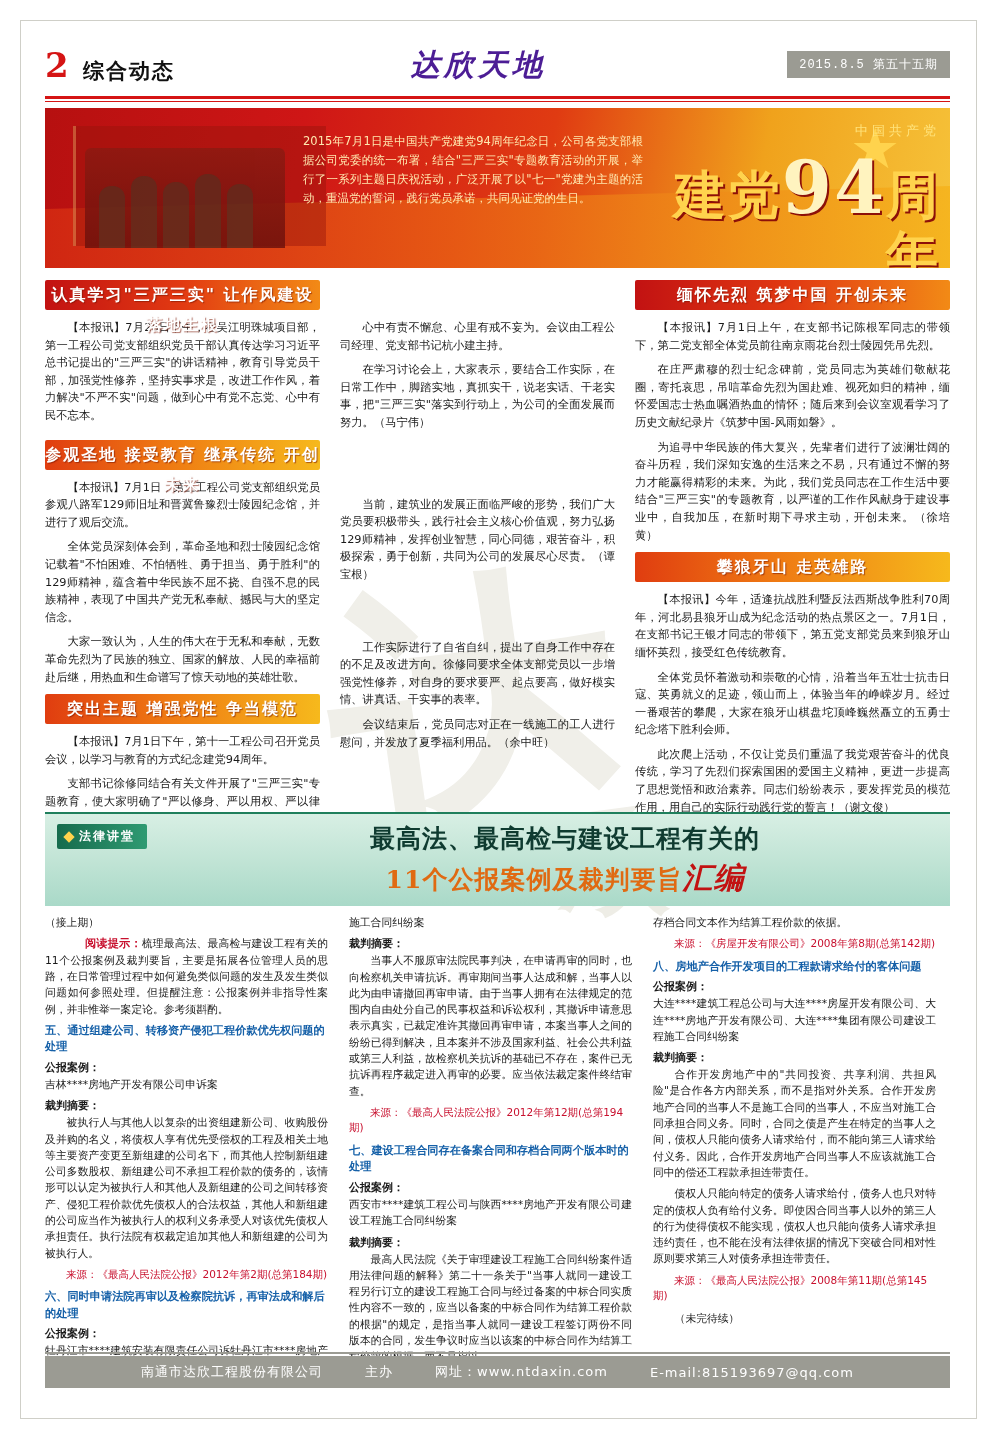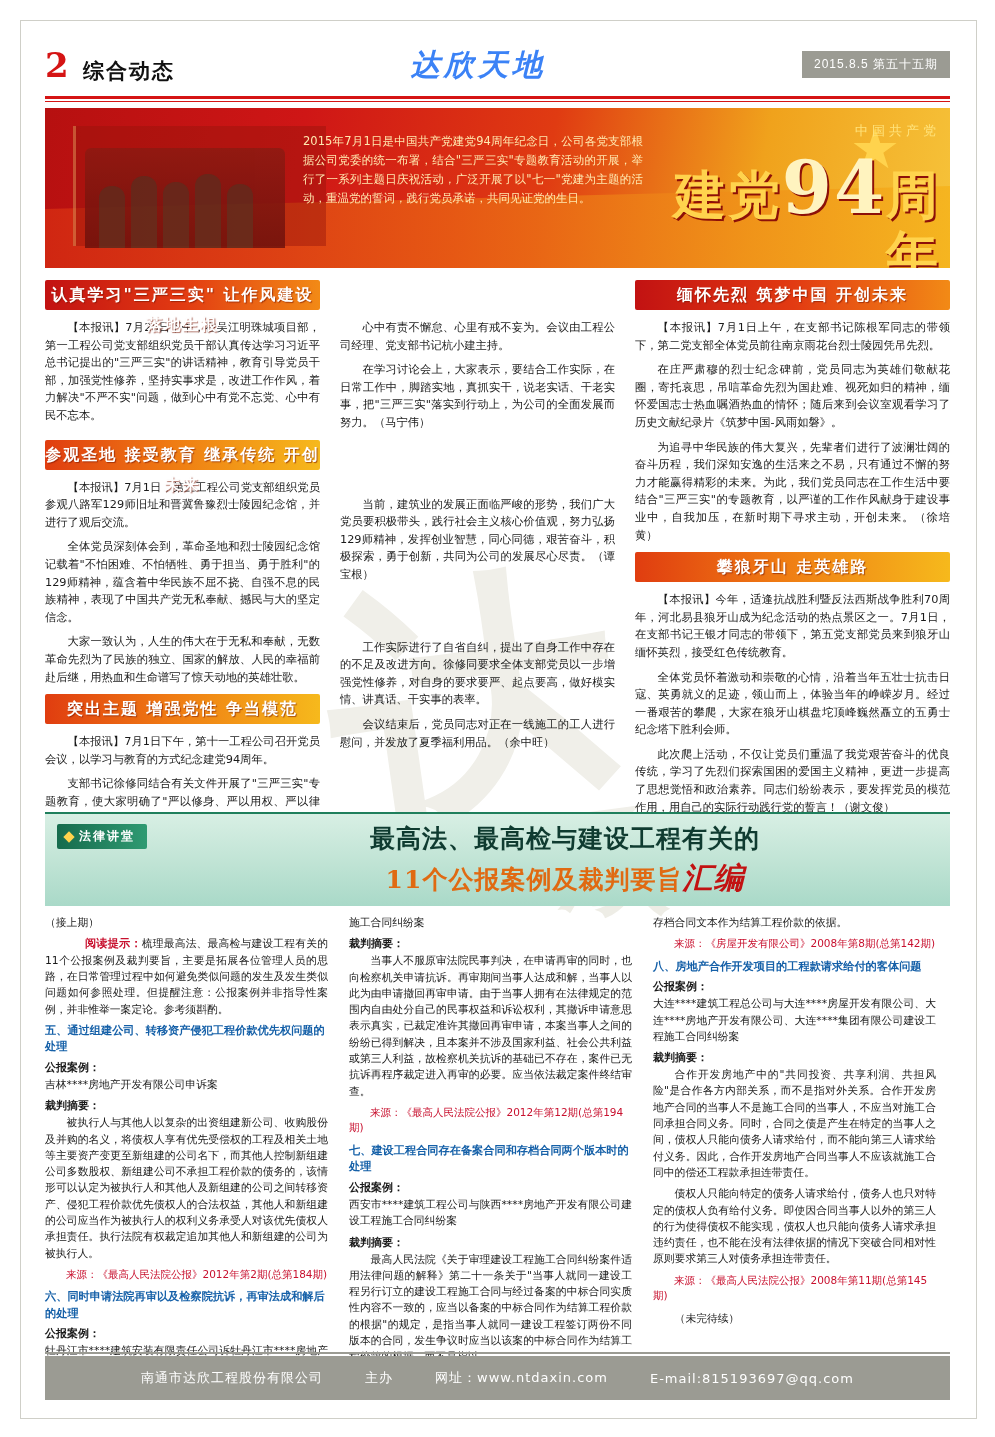--- a/index.html
+++ b/index.html
@@ -42,28 +42,28 @@
     font-size:34px;color:#d51414;font-weight:bold;
     font-family:"DejaVu Serif",serif;
   }
   .sectitle{
     position:absolute;left:38px;top:12px;
     font-size:21px;font-weight:bold;letter-spacing:2px;color:#111;
     font-family:"DejaVu Sans",sans-serif;
   }
   .logo-main{
     position:absolute;left:365px;top:0px;
-    font-size:30px;font-weight:bold;color:#3b82f6;
+    font-size:30px;font-weight:bold;color:#4c1d95;
     font-family:"DejaVu Serif",serif;letter-spacing:4px;
     font-style:italic;
   }
   .issue{
     position:absolute;right:0;top:6px;
     background:#9b9b93;color:#fff;font-size:12px;
-    padding:5px 12px;letter-spacing:1px;
+    padding:5px 12px;letter-spacing:1px;font-family:Liberation Mono, monospace;
   }
   .rule{
     position:absolute;left:45px;top:96px;width:905px;height:3px;
     background:#d51414;
   }
   .rule2{
     position:absolute;left:45px;top:101px;width:905px;height:1px;
     background:#d51414;
   }
 
@@ -203,21 +203,21 @@
     font-size:10.5px;color:#c8102e;line-height:15.5px;margin:3px 0 7px 0;text-indent:2em;
     font-family:"DejaVu Sans",sans-serif;
   }
   .note-end{font-size:10.5px;color:#1a1a1a;text-align:right;margin-top:2px;}
 
   
   .footrule{
     position:absolute;left:45px;top:1352px;width:905px;height:2px;background:#9b9b93;
   }
   .footer{
-    position:absolute;left:45px;top:1356px;width:905px;height:44px;
+    position:absolute;left:45px;top:1356px;width:905px;height:32px;
     background:#9b9b93;color:#fff;
     display:flex;align-items:center;justify-content:center;gap:42px;
     font-size:13px;letter-spacing:1px;
     font-family:"DejaVu Sans",sans-serif;
   }
   .footer span{white-space:nowrap;}
   .border-frame{
     position:absolute;left:20px;top:20px;width:955px;height:1397px;
     border:1px solid #cfcfc8;pointer-events:none;
   }

